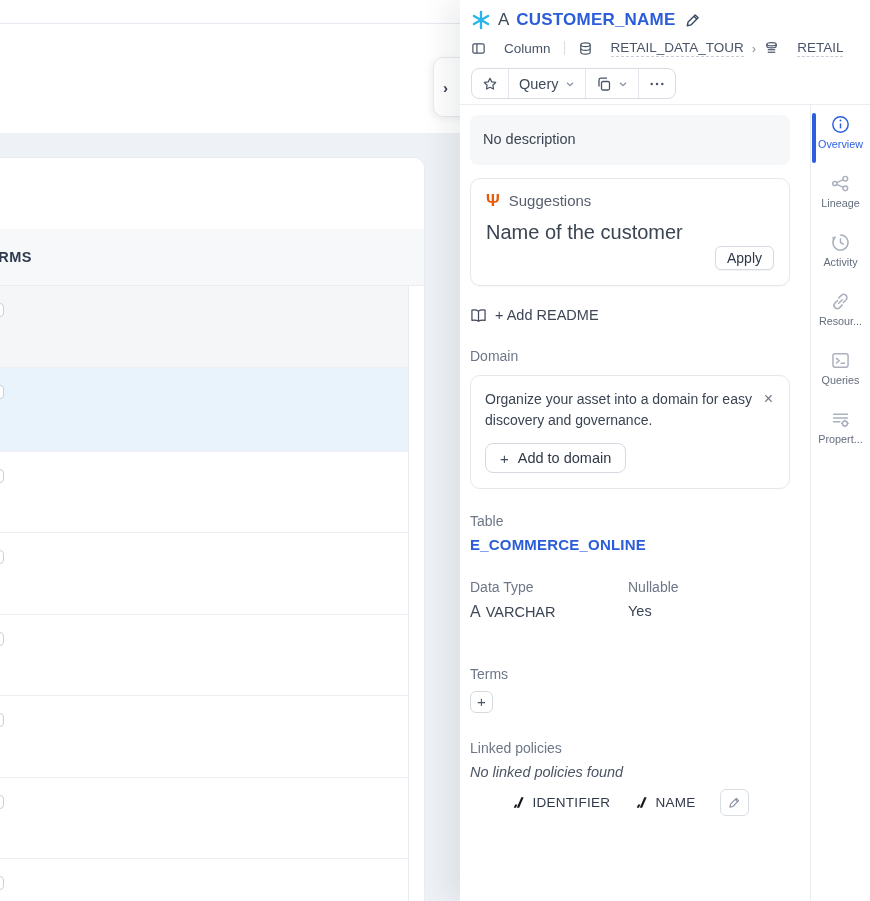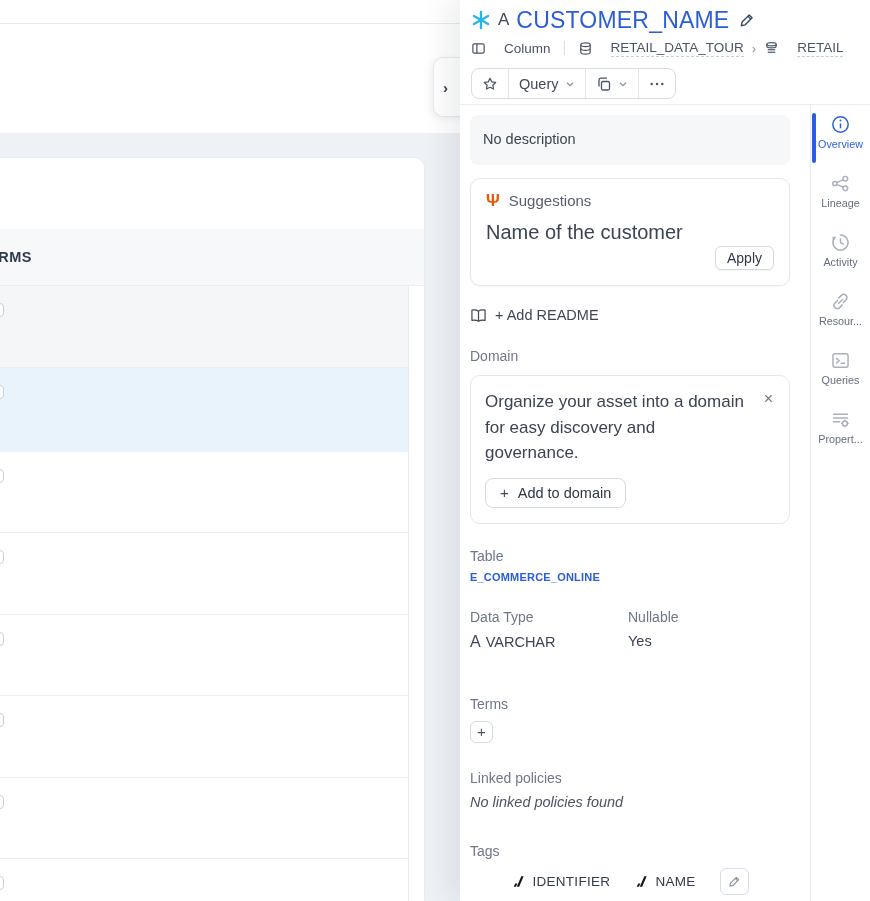--- a/index.html
+++ b/index.html
@@ -31,21 +31,21 @@
   .collapse-tab .chev { margin-left:9px; font-size:15px; color:#3b4453; font-weight:600; }
 
   
   .panel { position:absolute; left:460px; top:0; width:410px; height:901px; background:#fff; z-index:5;
     box-shadow:-12px 0 28px rgba(15,23,42,.08); }
 
   .panel-header { height:105px; border-bottom:1px solid #e9ecf0; padding:6px 0 0 11px; }
   .title-row { display:flex; align-items:center; gap:7px; height:28px; }
   .snowflake { width:20px; height:20px; flex:none; }
   .type-letter { font-size:17px; color:#3f4a5a; font-weight:400; }
-  .asset-title { font-size:23px; font-weight:400; color:#2b5cd9; letter-spacing:.2px; }
+  .asset-title { font-size:17px; font-weight:700; color:#2b5cd9; letter-spacing:.2px; }
   .title-pencil { width:16px; height:16px; color:#3b4a63; margin-left:3px; cursor:pointer; }
 
   .crumb-row { display:flex; align-items:center; gap:6px; margin-top:5px; height:18px; font-size:13.5px; color:#4a5568; }
   .crumb-item { display:flex; align-items:center; gap:18px; }
   .crumb-icon { width:15px; height:15px; color:#4a5568; flex:none; }
   .crumb-divider { width:1px; height:14px; background:#d9dee5; margin:0 7px; }
   .crumb-link { border-bottom:1px dashed #c7cdd6; padding-bottom:1px; cursor:pointer; }
   .crumb-chev { color:#8a93a3; font-size:13px; margin:0 2px; }
 
   .toolbar { margin-top:11px; display:inline-flex; align-items:stretch; border:1px solid #d8dde4; border-radius:8px; height:31px; background:#fff; }
@@ -68,28 +68,28 @@
   .sugg-actions { display:flex; justify-content:flex-end; margin-top:2px; }
   .apply-btn { background:#fff; border:1px solid #d5dae1; border-radius:6px; padding:3px 11px; font-size:14px; color:#2f3847;
     font-family:inherit; box-shadow:0 1px 1px rgba(15,23,42,.05); cursor:pointer; }
 
   .readme-row { margin-top:21px; display:flex; align-items:center; gap:8px; color:#3f4756; font-size:14.5px; cursor:pointer; }
   .readme-icon { width:17px; height:15px; color:#3f4756; }
 
   .lbl-domain { margin-top:25px; }
   .domain-card { margin-top:11px; border:1px solid #e4e7ec; border-radius:10px; padding:13px 14px 15px; }
   .domain-hint-row { display:flex; align-items:flex-start; }
-  .domain-hint { font-size:17px; color:#3b4453; line-height:1.5; width:268px; }
+  .domain-hint { font-size:14px; color:#3b4453; line-height:1.5; width:268px; }
   .domain-close { margin-left:auto; color:#6e7787; font-size:16px; line-height:1; cursor:pointer; padding:2px; }
   .domain-add-btn { margin-top:12px; display:inline-flex; align-items:center; gap:9px; border:1px solid #d5dae1; border-radius:8px;
     height:30px; padding:0 14px; font-size:14.5px; color:#2f3847; background:#fff; font-family:inherit; cursor:pointer; }
   .plus-glyph { font-size:15px; color:#3f4a5a; line-height:1; }
 
   .lbl-table { margin-top:24px; }
-  .table-link { margin-top:7px; font-size:11px; font-weight:700; color:#2b5cd9; letter-spacing:.2px; cursor:pointer; }
+  .table-link { margin-top:7px; font-size:15px; font-weight:700; color:#2b5cd9; letter-spacing:.2px; cursor:pointer; }
 
   .dt-grid { margin-top:26px; display:flex; }
   .dt-col1 { width:158px; } .dt-col2 { flex:1; }
   .dt-value { margin-top:8px; font-size:14.5px; color:#3b4453; display:flex; align-items:center; gap:5px; }
   .dt-letter { font-size:16px; color:#3f4a5a; }
 
   .lbl-terms { margin-top:45px; }
   .terms-add { margin-top:9px; width:23px; height:22px; border:1px solid #d5dae1; border-radius:6px; background:#fff;
     color:#4a5568; font-size:15px; line-height:20px; text-align:center; cursor:pointer; font-family:inherit; }
 
@@ -291,21 +291,20 @@
         <div class="dt-value">Yes</div>
       </div>
     </div>
 
     <div class="sec-label lbl-terms">Terms</div>
     <button class="terms-add">+</button>
 
     <div class="sec-label lbl-policies">Linked policies</div>
     <div class="policies-empty">No linked policies found</div>
 
-    <div class="sec-label lbl-tags">Tags</div>
     <div class="tags-row">
       <span class="tag-item">
         <svg class="tag-icon" viewBox="0 0 16 16" fill="#15181d">
           <path d="M6.1 13.7L11 2.4h2.5L8.7 13.7z"></path>
             <path d="M2.9 13.7l1.6-3.6h2.3l-1.6 3.6z"></path>
         </svg>
         <span class="tag-name">IDENTIFIER</span>
       </span>
       <span class="tag-item">
         <svg class="tag-icon" viewBox="0 0 16 16" fill="#15181d">

